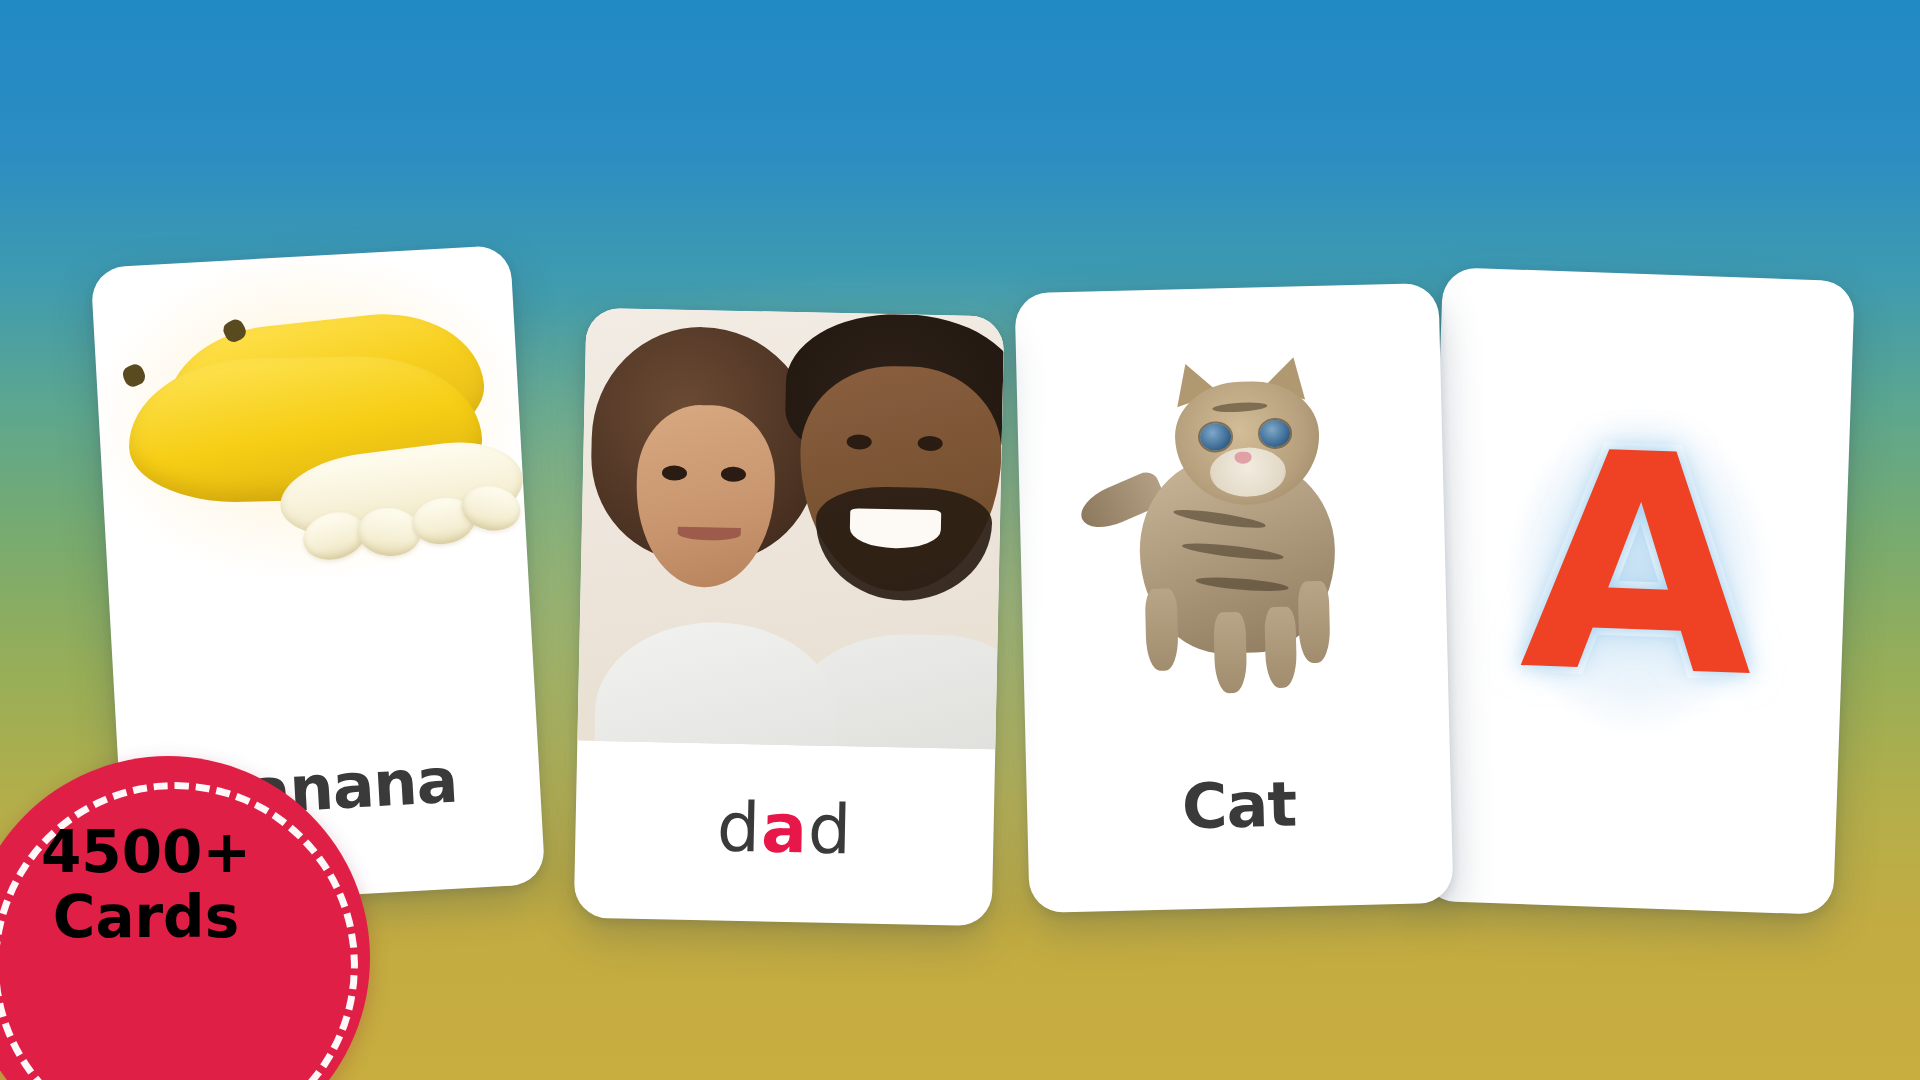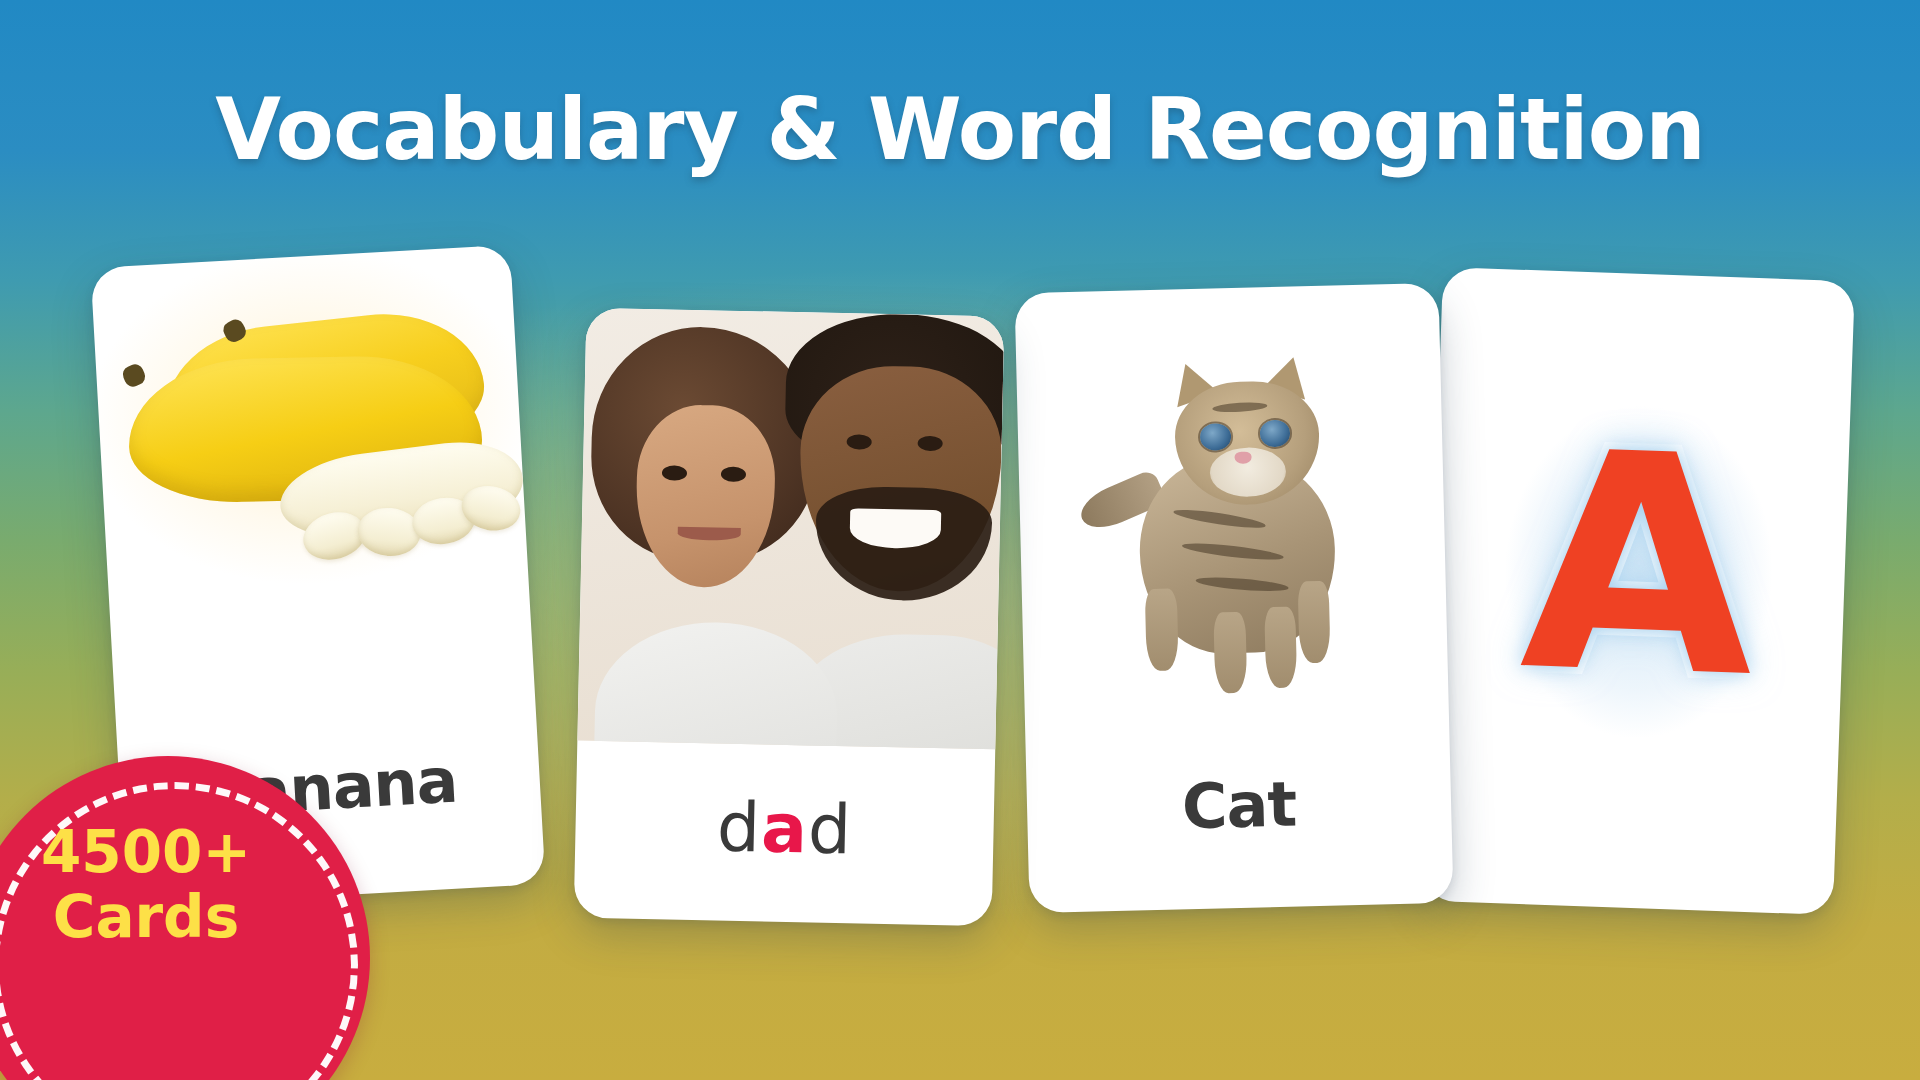--- a/index.html
+++ b/index.html
@@ -406,35 +406,34 @@
     border-radius: 50%;
     border: 7px dashed #ffffff;
     opacity: 0.97;
   }
   #badge .badge-text {
     position: absolute;
     left: 46px;
     top: 64px;
     width: 268px;
     text-align: center;
-    color: #fde047;
+    color: #000000;
     font-family: "DejaVu Sans", sans-serif;
     font-weight: bold;
     font-size: 58px;
     line-height: 1.12;
     letter-spacing: 0px;
   }
   #badge .badge-text div { white-space: nowrap; }
 </style>
 </head>
 <body>
 
 <div id="stage">
 
-  <h1 class="title">Vocabulary &amp; Word Recognition</h1>
 
   <div class="deck">
 
     <div class="card" id="card-banana">
       <div class="art">
         <div class="art-bg"></div>
         <div class="banana-back"></div>
         <div class="banana-front"></div>
         <div class="banana-tip t1"></div>
         <div class="banana-tip t2"></div>

